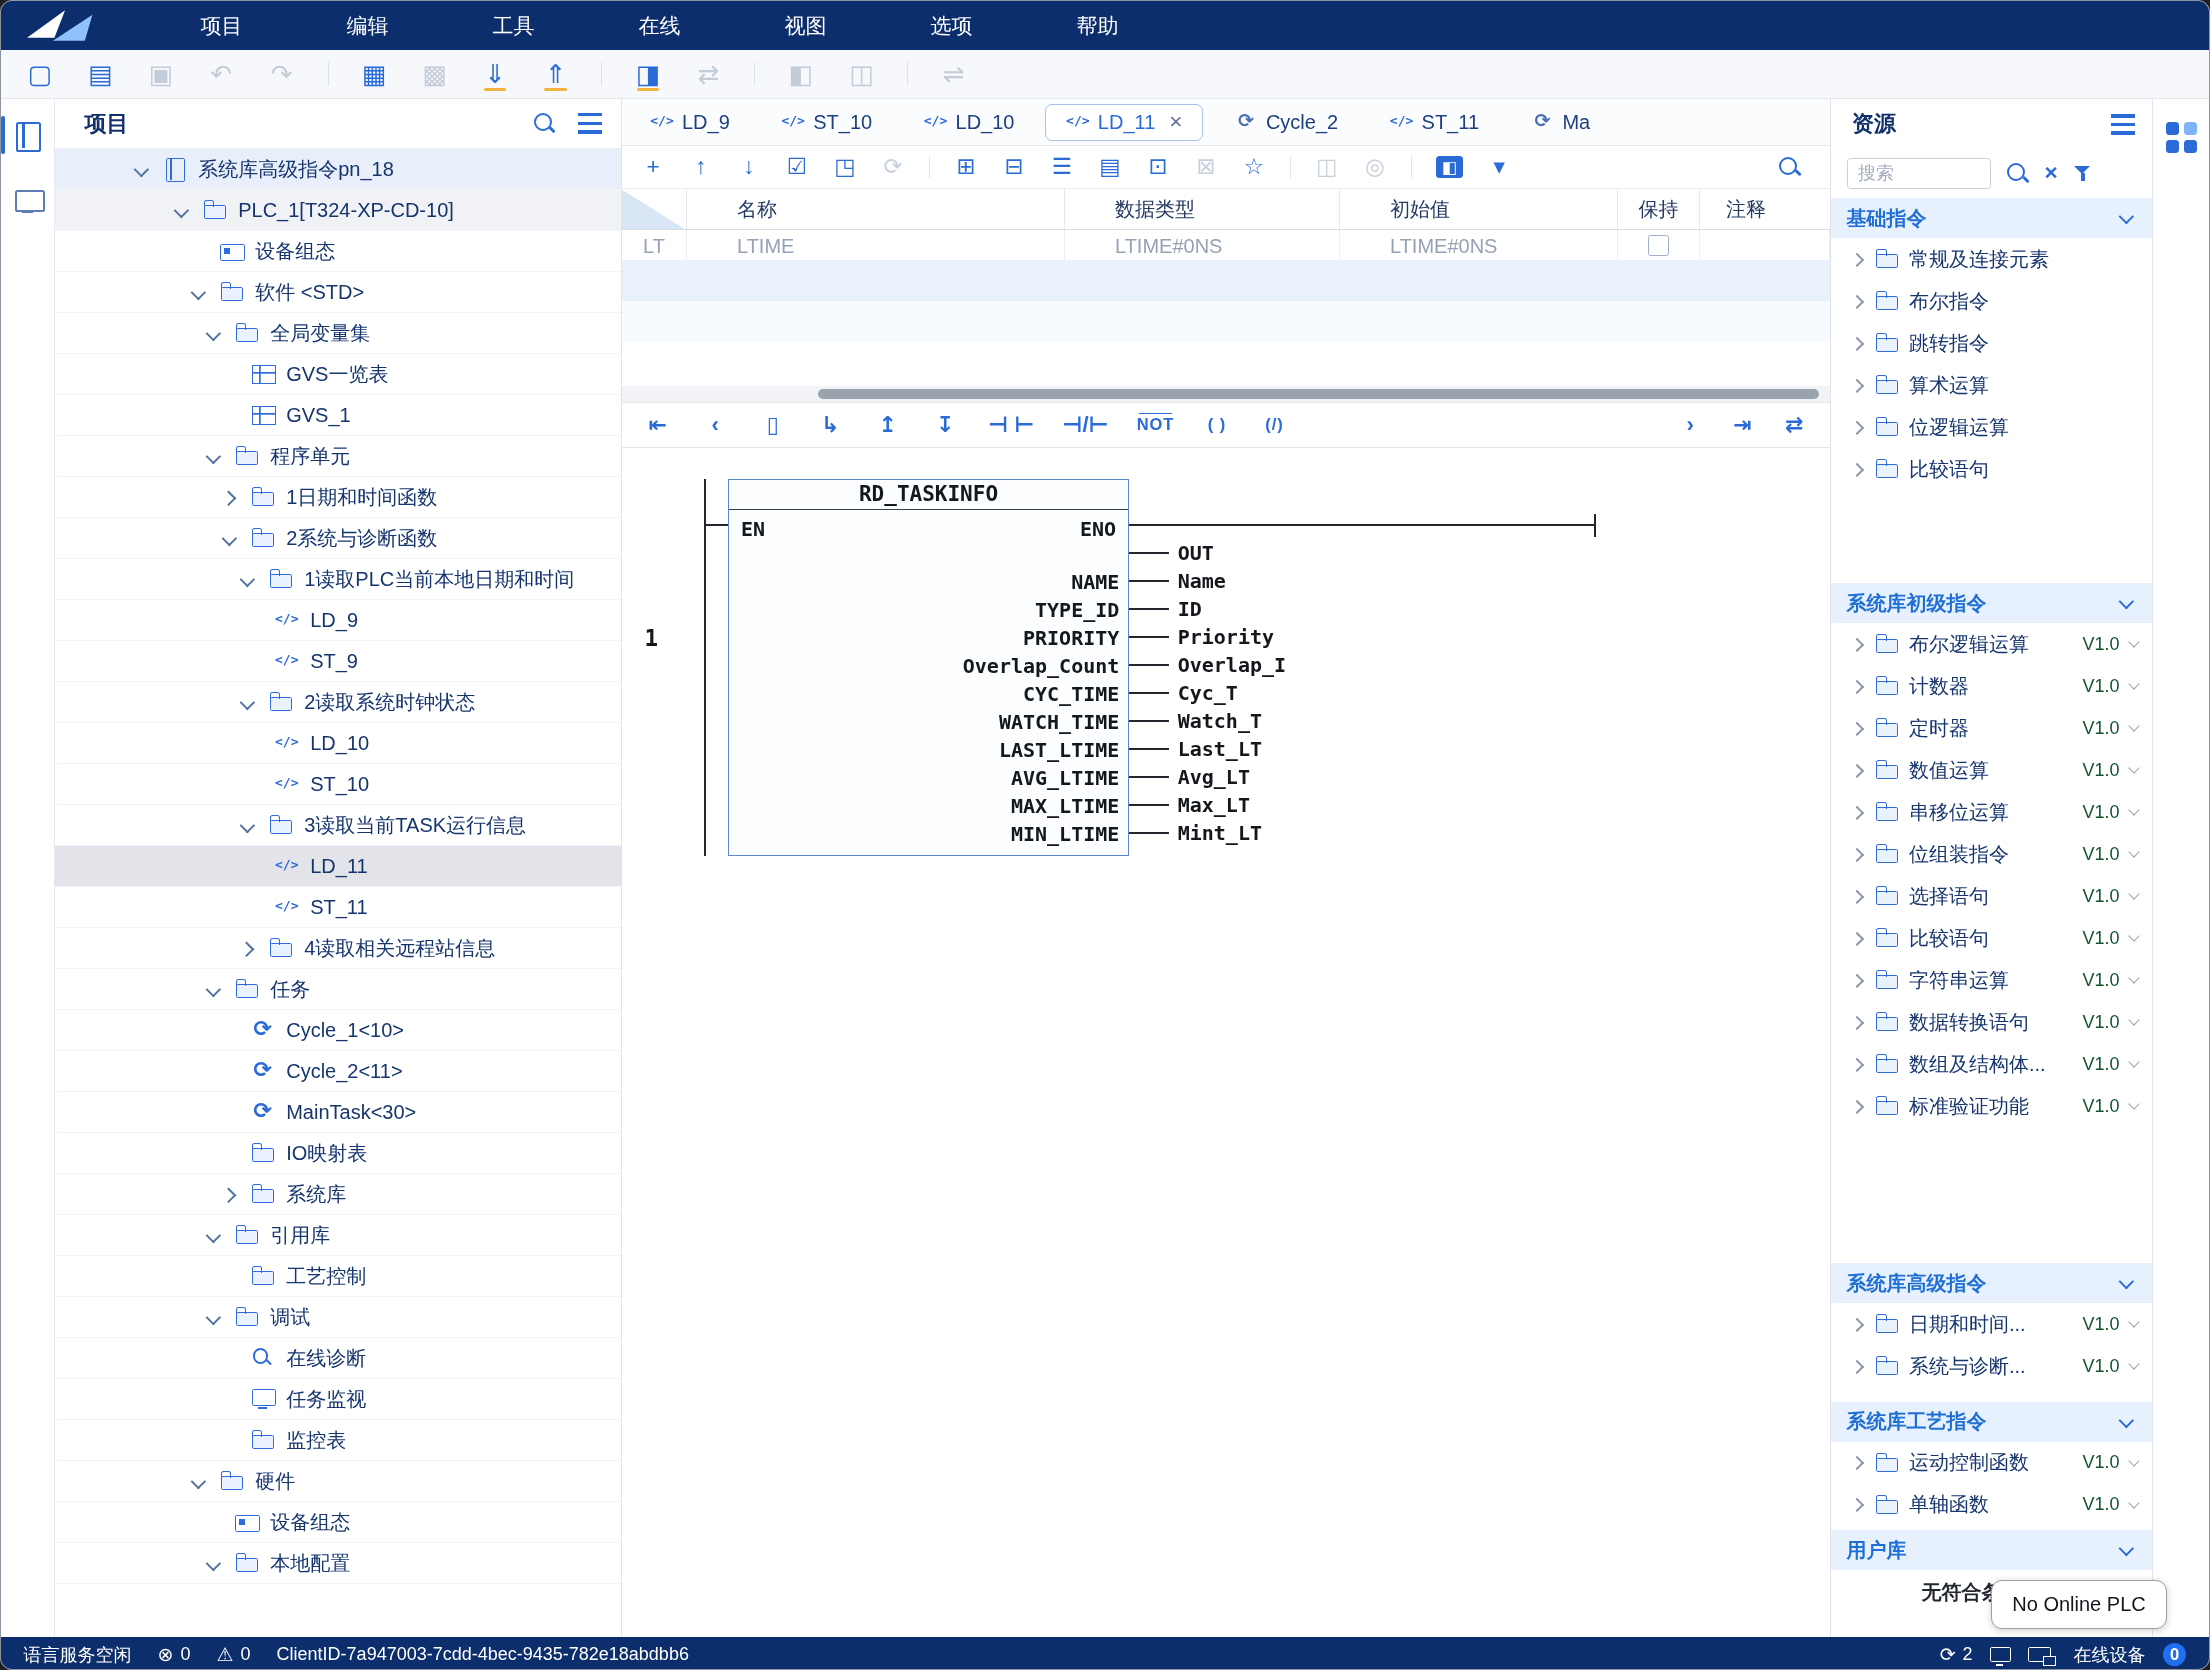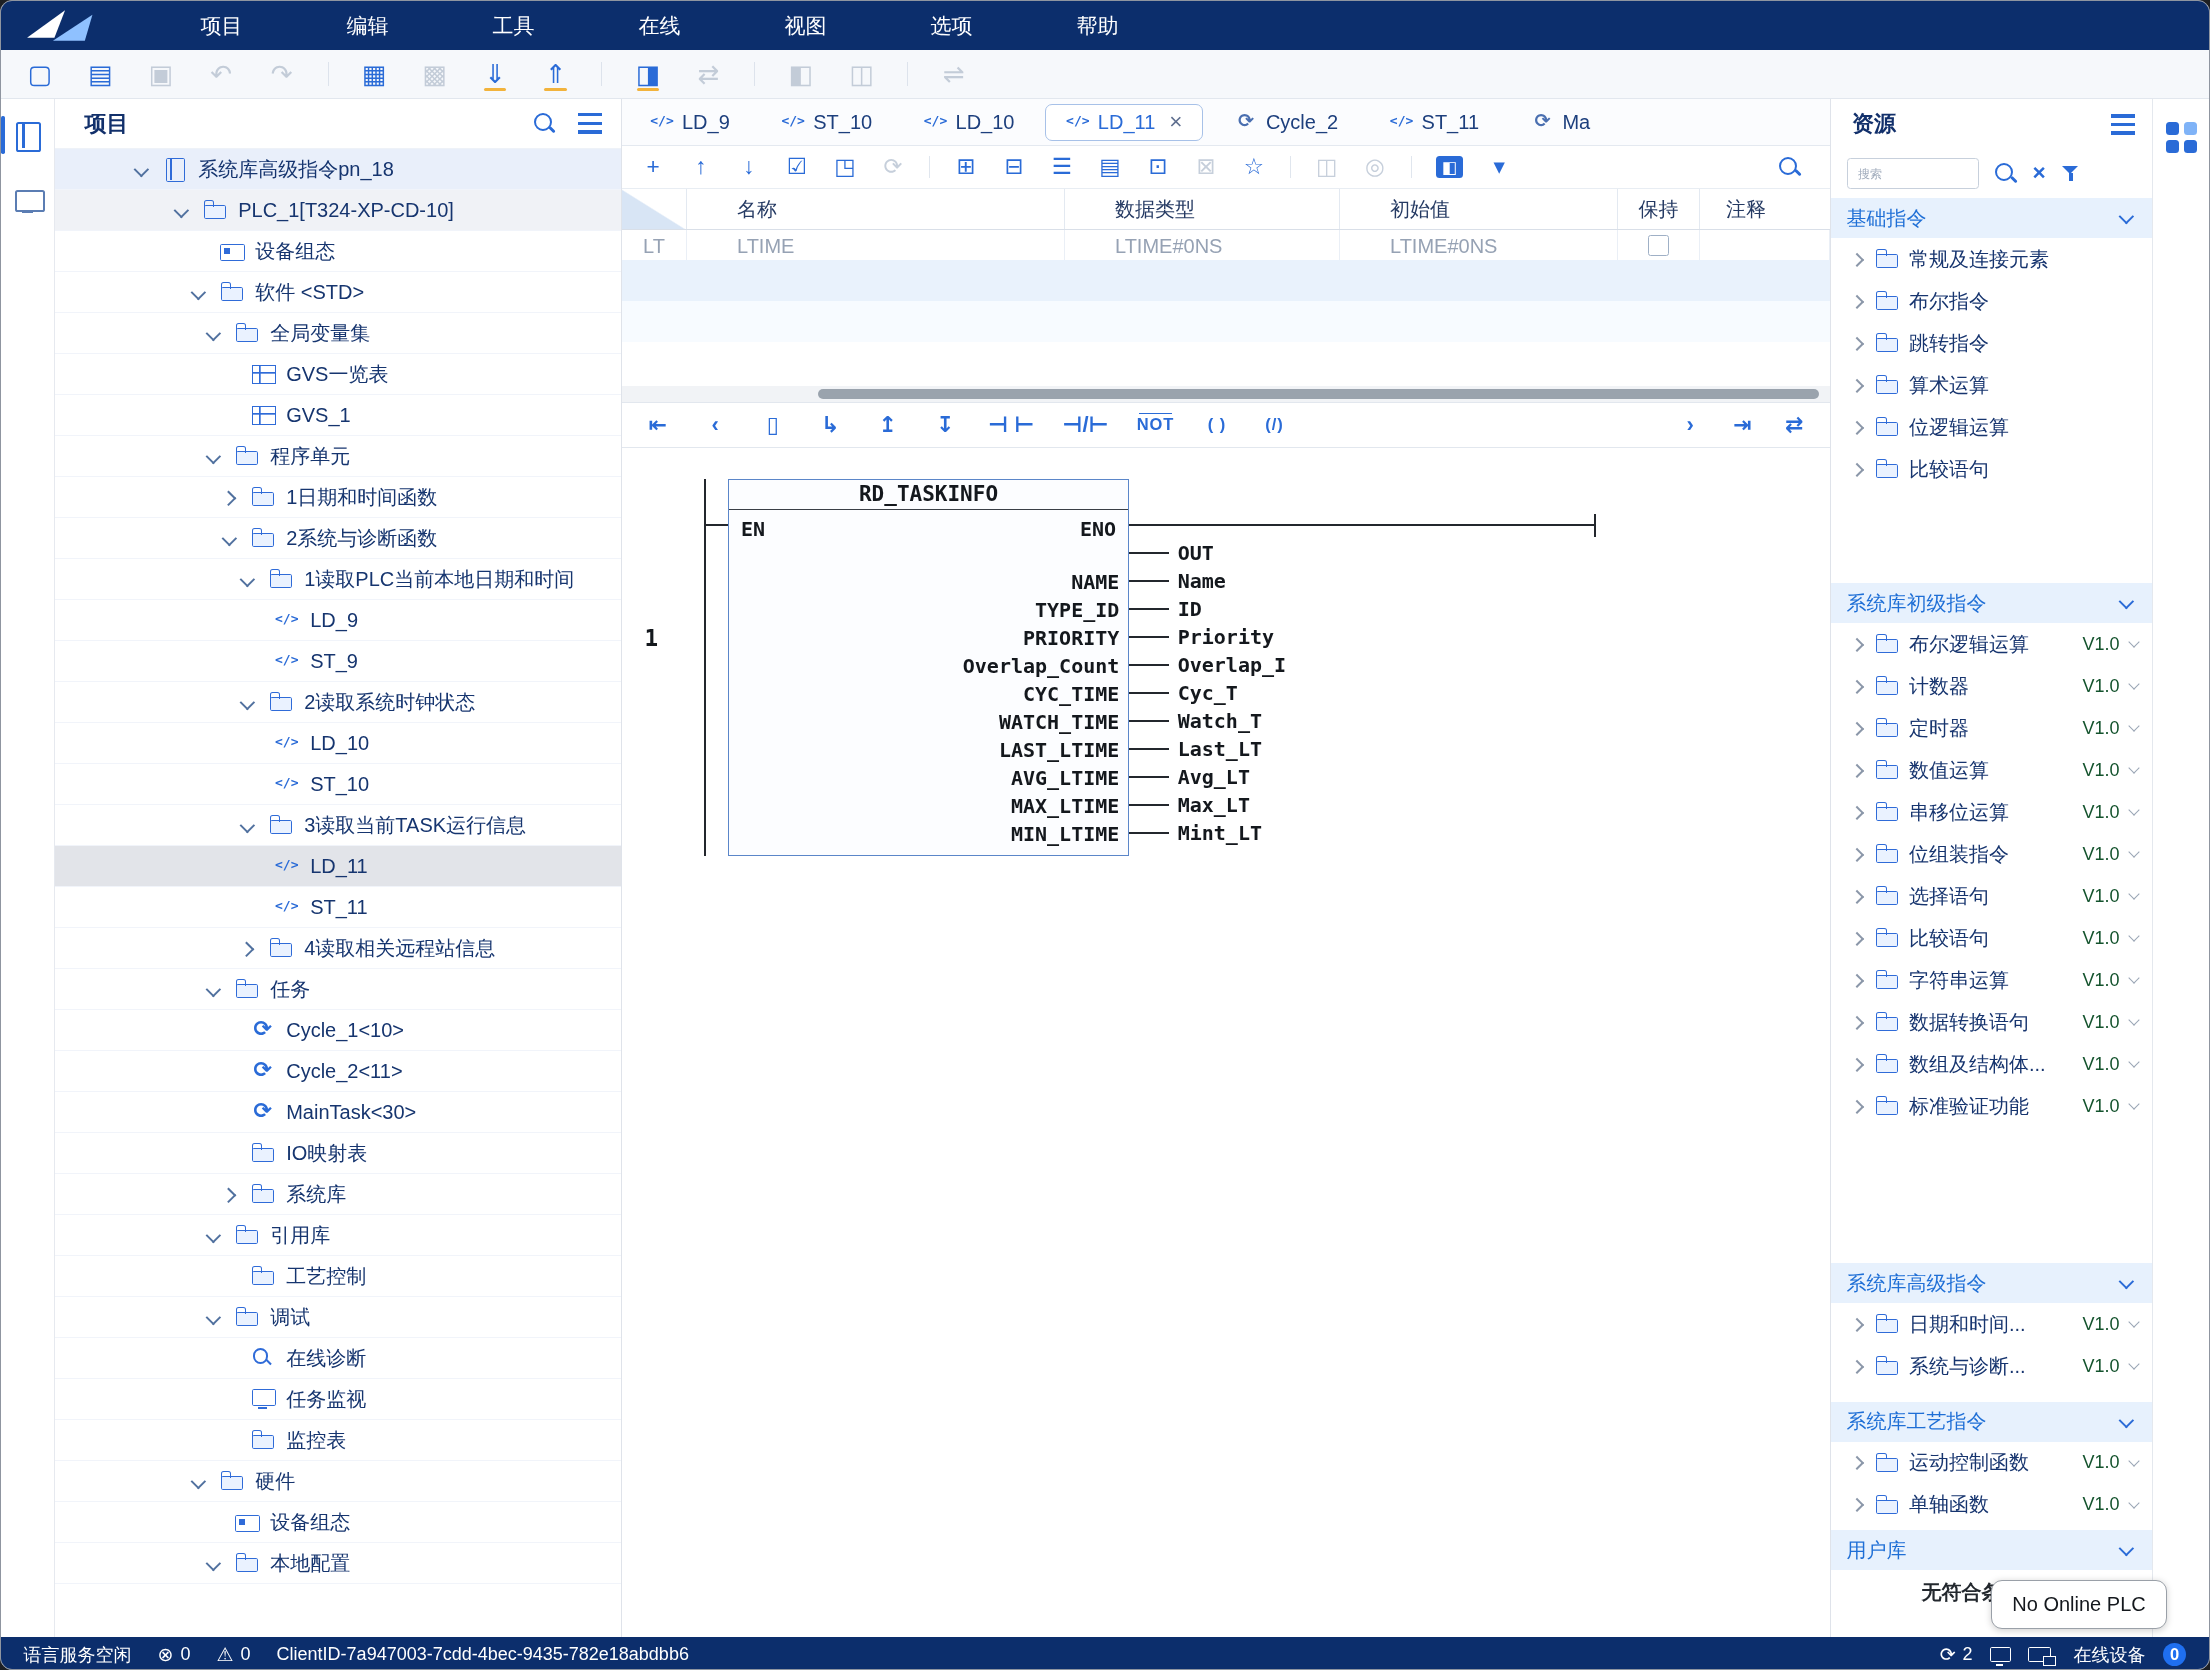--- a/index.html
+++ b/index.html
@@ -128,30 +128,30 @@
   .outs { position:absolute; left:507px; top:91px; }
   .out-row { height:28px; display:flex; align-items:center; }
   .stub { width:40px; height:1.7px; background:#23272d; flex:none; }
   .ovar { margin-left:8.7px; font-size:20px; font-family:"DejaVu Sans Mono",monospace; font-weight:bold; color:#14181d; }
 
   
   .resources { width:322px; flex:none; background:#fff; border-right:0.9px solid #e4e8ee; display:flex; flex-direction:column; overflow:hidden; }
   .r-head { height:50px; flex:none; display:flex; align-items:center; gap:17.4px; padding:0 17.4px 0 21px; }
   .r-title { font-size:22px; font-weight:bold; color:#12306b; flex:1; }
   .r-search { height:49px; flex:none; display:flex; align-items:center; gap:14px; padding:0 15.6px; }
-  .r-input { width:132px; height:31px; border:0.9px solid #c7d0dc; border-radius:3.5px; font-size:12px; padding:0 10.4px; color:#333; outline:none; }
+  .r-input { width:144px; height:31px; border:0.9px solid #c7d0dc; border-radius:3.5px; font-size:18px; padding:0 10.4px; color:#333; outline:none; }
   .r-input::placeholder { color:#a2adbd; }
   .r-x { font-size:22.6px; font-weight:bold; color:#2a6bd7; cursor:pointer; line-height:1; }
   .i-funnel { width:22.6px; height:22.6px; position:relative; cursor:pointer; }
   .i-funnel::before { content:""; position:absolute; left:2.6px; top:3.5px; border-left:8.7px solid transparent; border-right:8.7px solid transparent; border-top:8.7px solid #2a6bd7; }
   .i-funnel::after { content:""; position:absolute; left:9.6px; top:10.4px; width:3.5px; height:8.7px; background:#2a6bd7; }
   .rsec { flex:none; }
   .rsec.s1 { margin-bottom:93px; } .rsec.s2 { margin-bottom:136px; }
   .rsec.s3 { margin-bottom:14.8px; } .rsec.s4 { margin-bottom:4.3px; }
-  .rsec-head { height:40px; background:#e7f1fd; display:flex; align-items:center; padding:0 15.6px; color:#1f6fd6; font-size:20px; font-weight:normal; cursor:pointer; }
+  .rsec-head { height:40px; background:#e7f1fd; display:flex; align-items:center; padding:0 15.6px; color:#1f6fd6; font-size:20px; font-weight:bold; cursor:pointer; }
   .rsec-head .t { flex:1; }
   .rchev { width:19px; height:19px; position:relative; }
   .rchev::before { content:""; position:absolute; left:3.5px; top:2.6px; width:8.7px; height:8.7px; border-right:2.2px solid #2a6bd7; border-bottom:2.2px solid #2a6bd7; transform:rotate(45deg); }
   .ritem { height:42px; display:flex; align-items:center; padding:0 14px 0 12px; font-size:20px; color:#17356f; cursor:pointer; white-space:nowrap; }
   .ritem .chev { width:29.5px; height:29.5px; }
   .ritem .chev::before { border-color:#8b97a9; width:7.8px; height:7.8px; left:8.7px; top:10.4px; }
   .ritem .ticon { margin-right:7px; }
   .rlabel { flex:1; overflow:hidden; text-overflow:ellipsis; }
   .rver { color:#14532d; font-size:18px; display:flex; align-items:center; }
   .rver:empty { display:none; }

